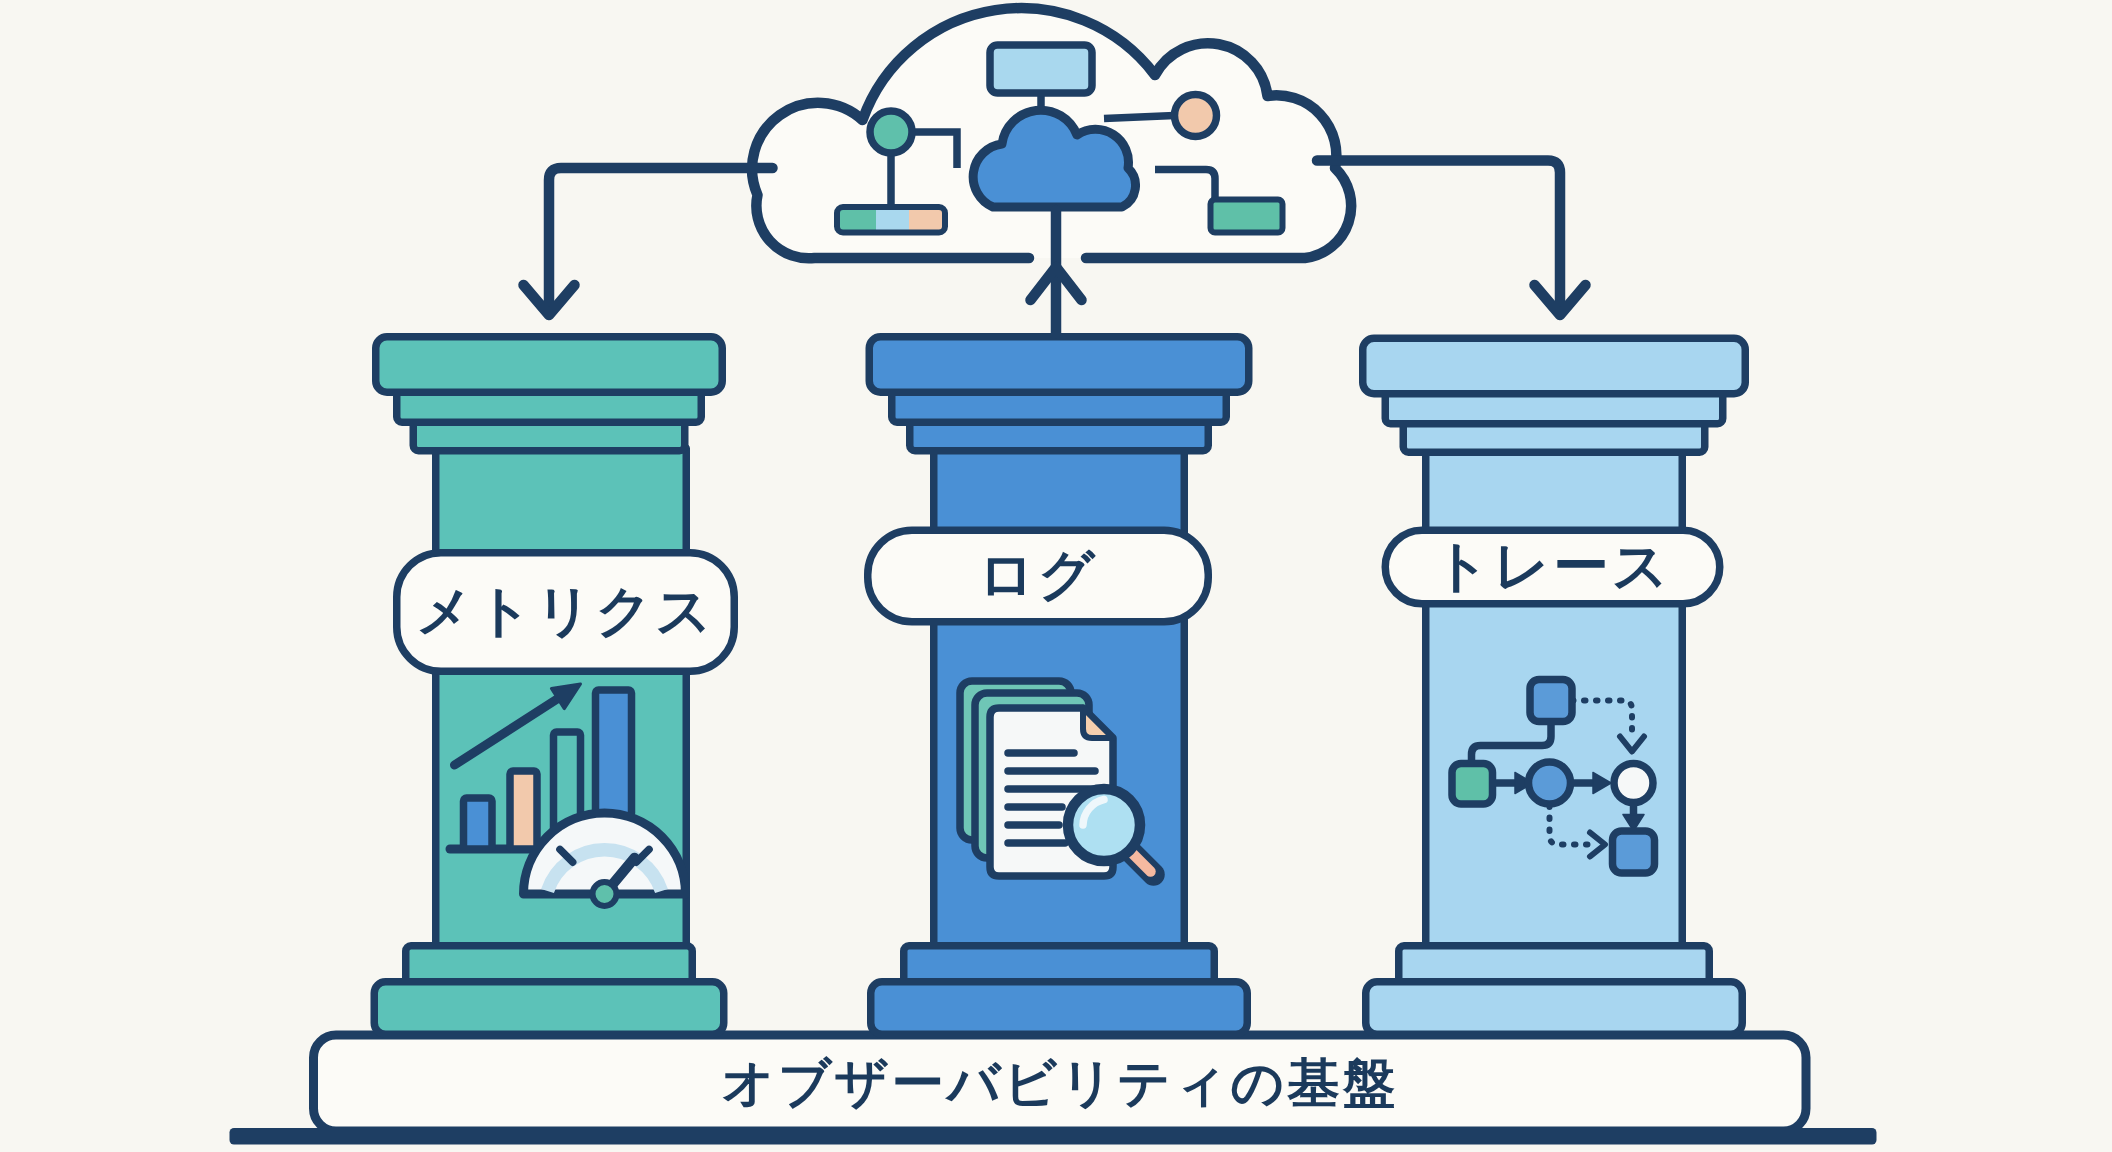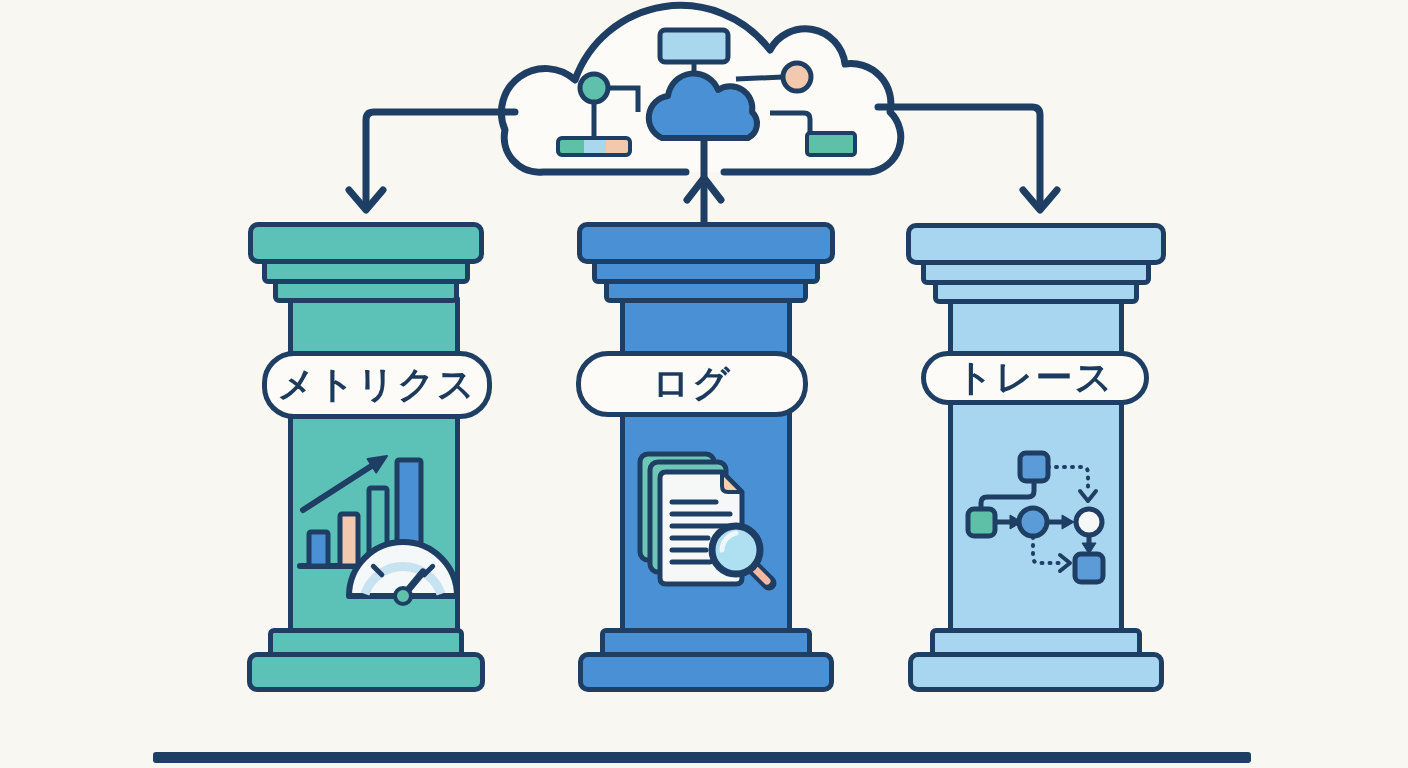--- a/index.html
+++ b/index.html
@@ -37,30 +37,33 @@
     background:#1E3E63;border-radius:3px;z-index:11;
   }
   svg{position:absolute;overflow:visible;}
   .z5{z-index:5;} .z6{z-index:6;}
 </style>
 </head>
 <body>
 
 <div id="stage">
 
+  <div class="foundation">
+    <span>オブザーバビリティの基盤</span>
+  </div>
   <div class="groundbar"></div>
 
   <div>
     <div class="tier teal r3" style="left:288px;top:296px;width:172px;height:345px;z-index:1;"></div>
     <div class="tier teal r6" style="left:273px;top:277px;width:186px;height:26px;z-index:2;"></div>
     <div class="tier teal r6" style="left:262px;top:256px;width:208px;height:28px;z-index:3;"></div>
     <div class="tier teal r10" style="left:248px;top:222px;width:236px;height:42px;z-index:4;"></div>
     <div class="tier teal r6" style="left:268px;top:628px;width:196px;height:30px;z-index:3;"></div>
     <div class="tier teal r10" style="left:247px;top:652px;width:238px;height:40px;z-index:4;"></div>
-    <div class="pill" style="left:262px;top:351px;width:230px;height:68px;text-align:right;">
+    <div class="pill" style="left:262px;top:366px;width:230px;height:84px;text-align:right;">
       <span>メトリクス</span>
     </div>
 
     <svg class="z5" style="left:295px;top:448px;" width="180" height="160" viewBox="0 0 180 160">
       <g stroke="#1E3E63" stroke-linejoin="round">
         <line x1="5" y1="118" x2="92" y2="118" stroke-width="6" stroke-linecap="round"></line>
         <rect x="14" y="84" width="19" height="34" rx="2" fill="#4A90D5" stroke-width="5"></rect>
         <rect x="45" y="66" width="18" height="52" rx="2" fill="#F2C9AC" stroke-width="5"></rect>
         <rect x="74" y="40" width="18" height="78" rx="2" fill="none" stroke-width="5"></rect>
         <rect x="102" y="12" width="24" height="84" rx="2" fill="#4A90D5" stroke-width="5"></rect>

